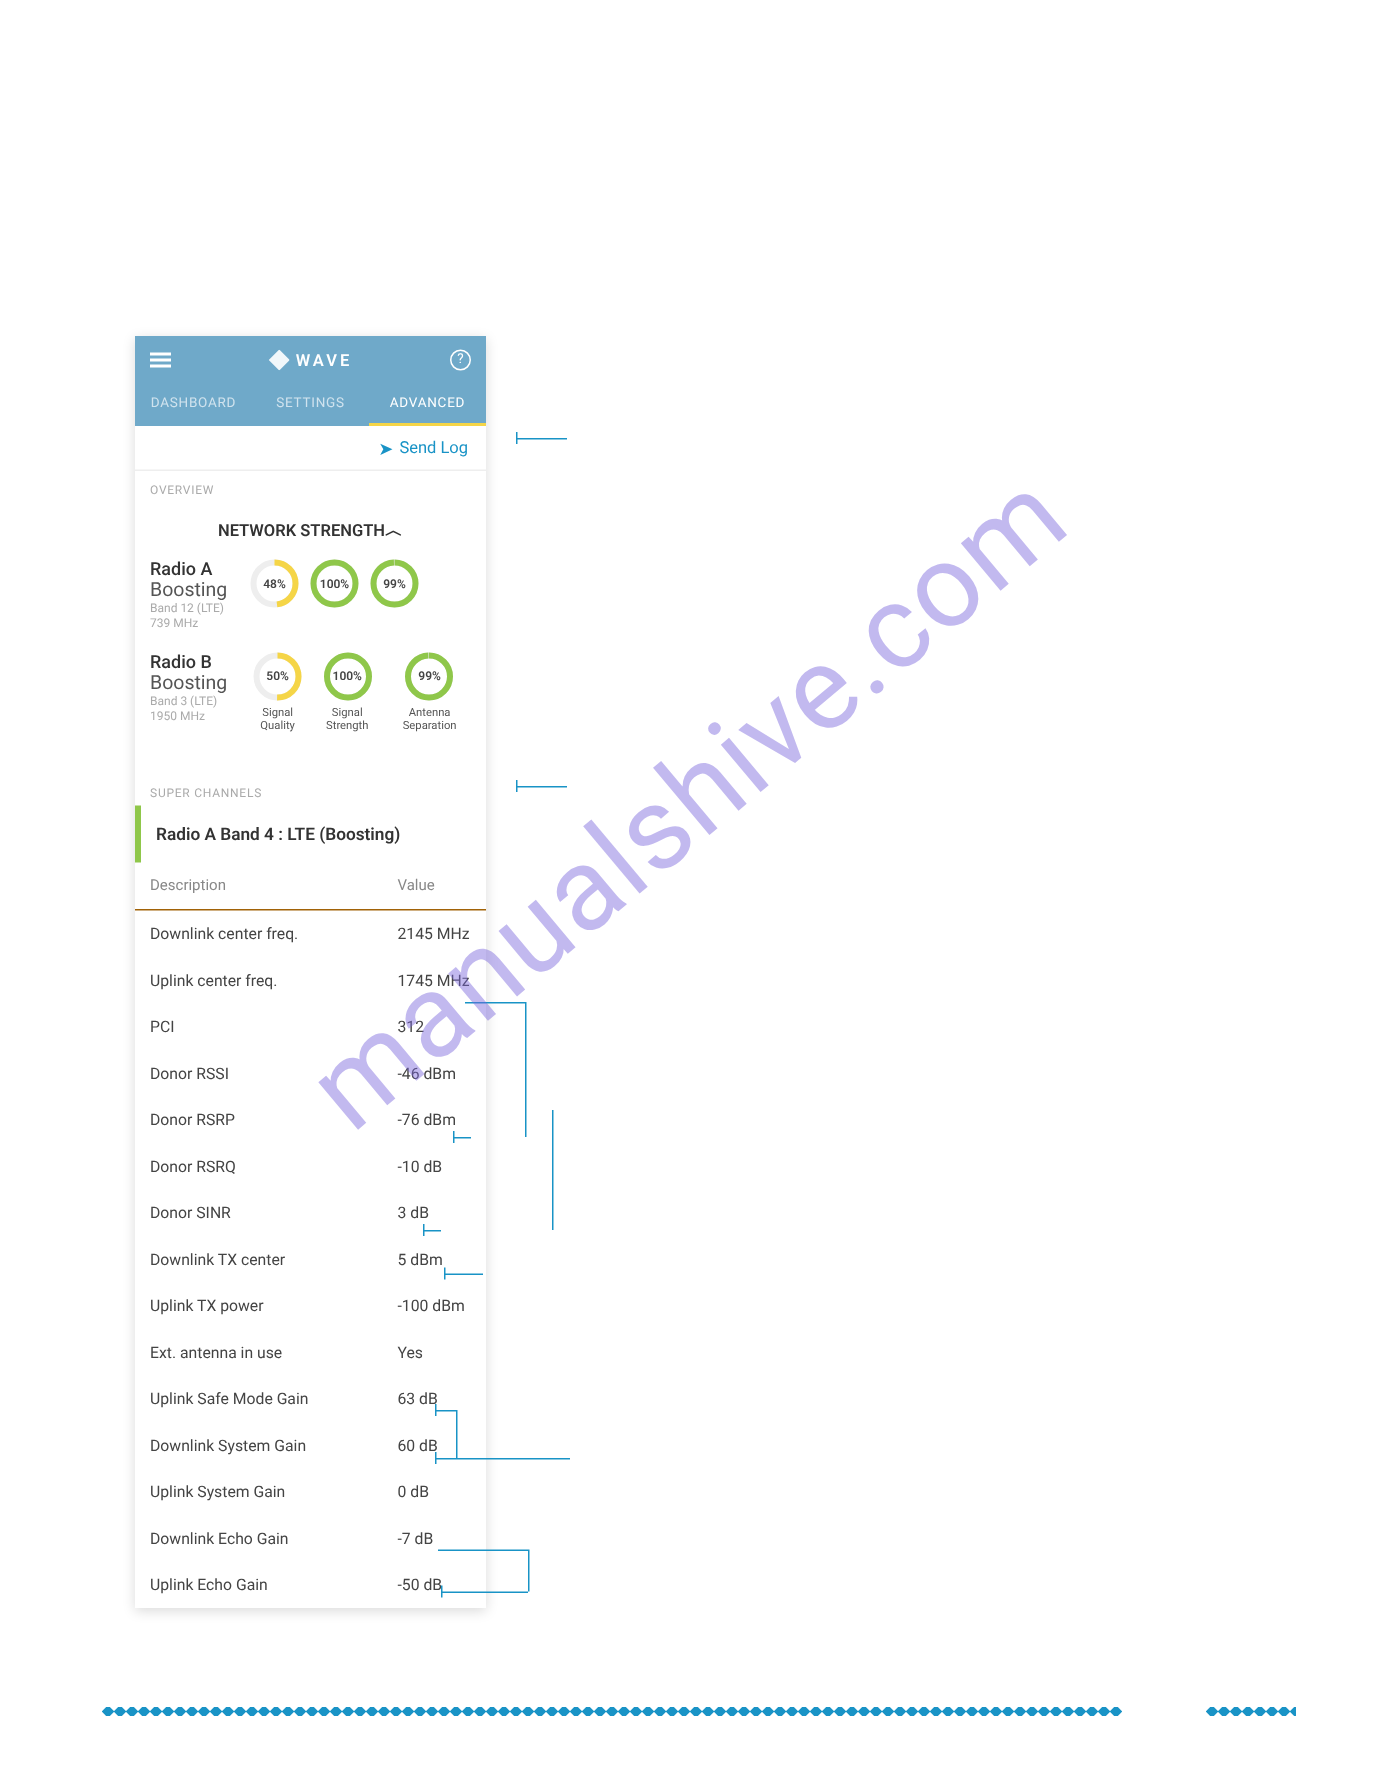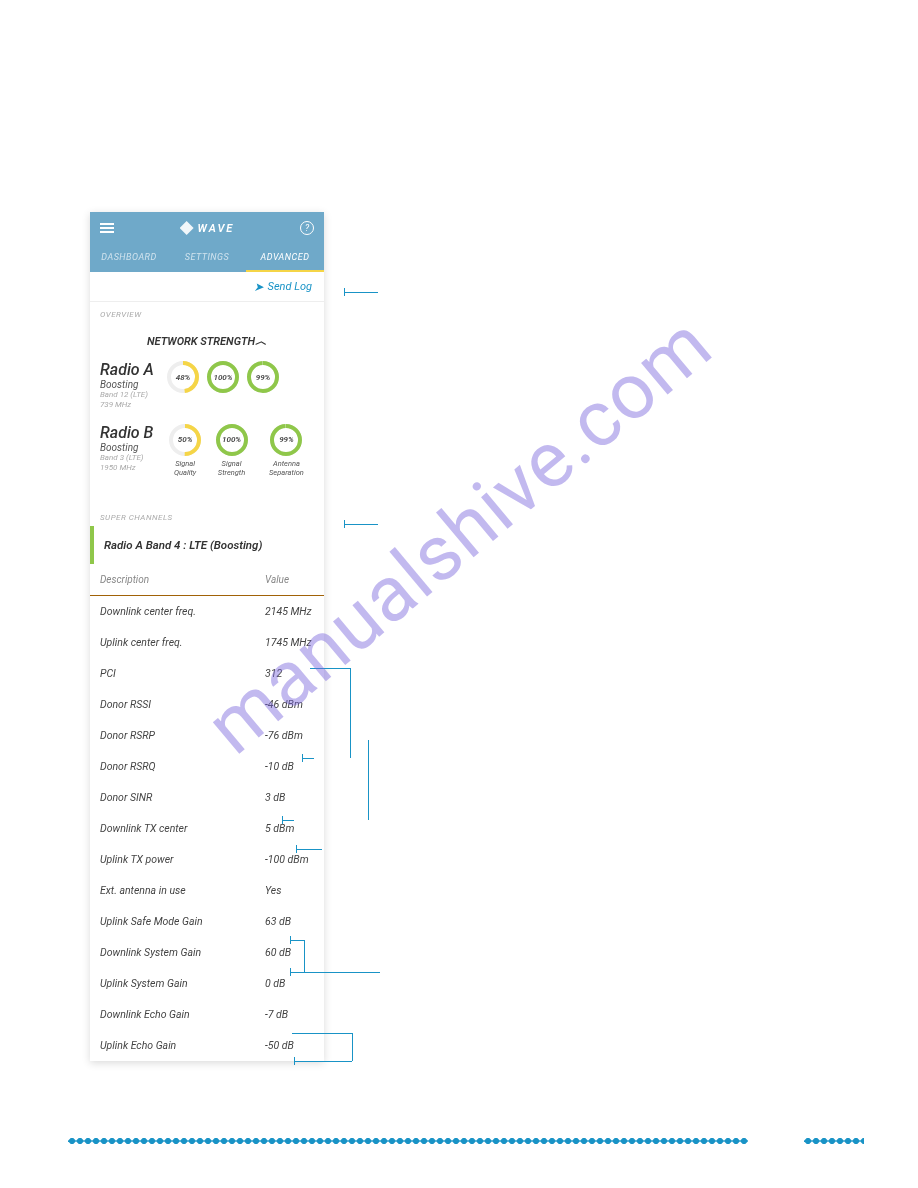--- a/index.html
+++ b/index.html
@@ -20,27 +20,26 @@
     font-weight: 400;
     color: rgba(120, 100, 220, 0.45);
     pointer-events: none;
     letter-spacing: 1px;
     white-space: nowrap;
     z-index: 5;
   }
   .phone {
     position: absolute;
     left: 90px;
-    top: 212px;
+    top: 224px;
     width: 234px;
     background: #fff;
     box-shadow: 0 2px 8px rgba(0,0,0,0.15);
     font-size: 11px;
     z-index: 2;
-    font-style: italic;
   }
   .topbar {
     background: #6fa9c9;
     height: 32px;
     display: flex;
     align-items: center;
     justify-content: space-between;
     padding: 0 10px;
     color: #fff;
   }
@@ -53,22 +52,22 @@
   .tab { flex: 1; text-align: center; color: #d0e3ee; font-size: 9px; line-height: 26px; letter-spacing: 0.5px; border-bottom: 2px solid transparent; cursor: pointer; }
   .tab.active { color: #fff; border-bottom-color: #f5d547; }
   .sendlog-bar { height: 30px; display: flex; align-items: center; justify-content: flex-end; padding-right: 12px; color: #1993c6; font-size: 11px; cursor: pointer; gap: 4px; border-bottom: 1px solid #eee; }
   .send-icon { color: #1993c6; font-size: 12px; }
   .section-label { font-size: 8px; color: #aaa; letter-spacing: 0.5px; padding: 8px 10px 4px; }
   .card { background: #fff; padding: 10px 10px 8px; margin-bottom: 8px; }
   .card-header { display: flex; justify-content: center; align-items: center; font-size: 11px; font-weight: 600; color: #333; margin-bottom: 10px; }
   .chevron-up { font-size: 12px; color: #333; }
   .radio-row { display: flex; align-items: flex-start; gap: 6px; margin-bottom: 12px; }
   .radio-info { width: 60px; flex-shrink: 0; }
-  .radio-name { font-size: 16px; color: #333; font-weight: 500; }
-  .radio-status { font-size: 10px; color: #555; }
+  .radio-name { font-size: 12px; color: #333; font-weight: 500; }
+  .radio-status { font-size: 13px; color: #555; }
   .radio-sub { font-size: 8px; color: #aaa; line-height: 1.3; }
   .gauges { display: flex; gap: 6px; flex: 1; }
   .gauge-wrap { display: flex; flex-direction: column; align-items: center; gap: 2px; }
   .gauge { width: 34px; height: 34px; border-radius: 50%; display: flex; align-items: center; justify-content: center; font-size: 8px; font-weight: 600; color: #444; position: relative; }
   .gauge svg { position: absolute; top: 0; left: 0; transform: rotate(-90deg); }
   .gauge-label { font-size: 7.5px; color: #555; text-align: center; line-height: 1.2; }
   .channel-header { border-left: 4px solid #8fc74a; padding: 12px 10px; font-size: 11.5px; font-weight: 600; color: #333; background: #fff; }
   .table-header { display: flex; padding: 10px; font-size: 10px; color: #888; border-bottom: 1px solid #a16207; }
   .th-desc { flex: 0 0 165px; }
   .th-val { flex: 1; }

